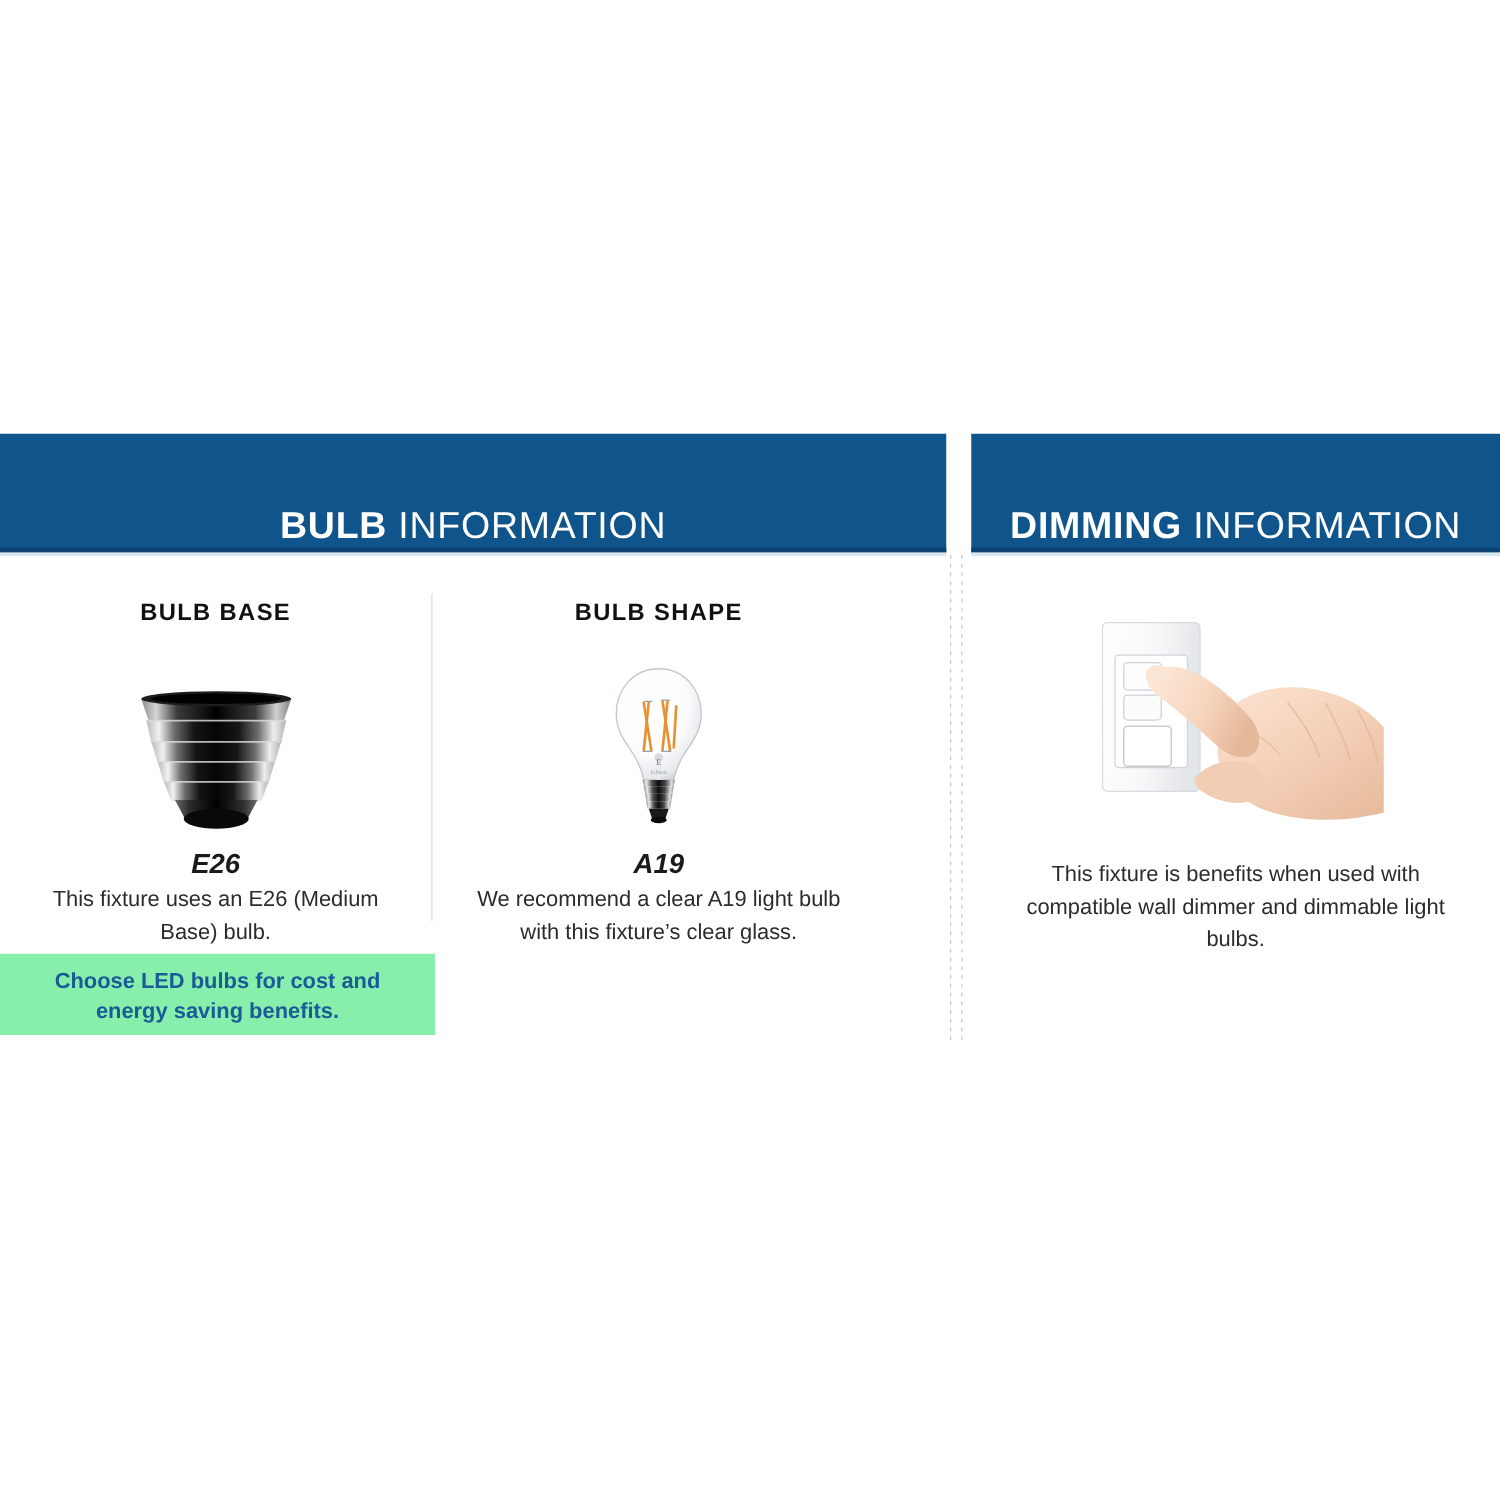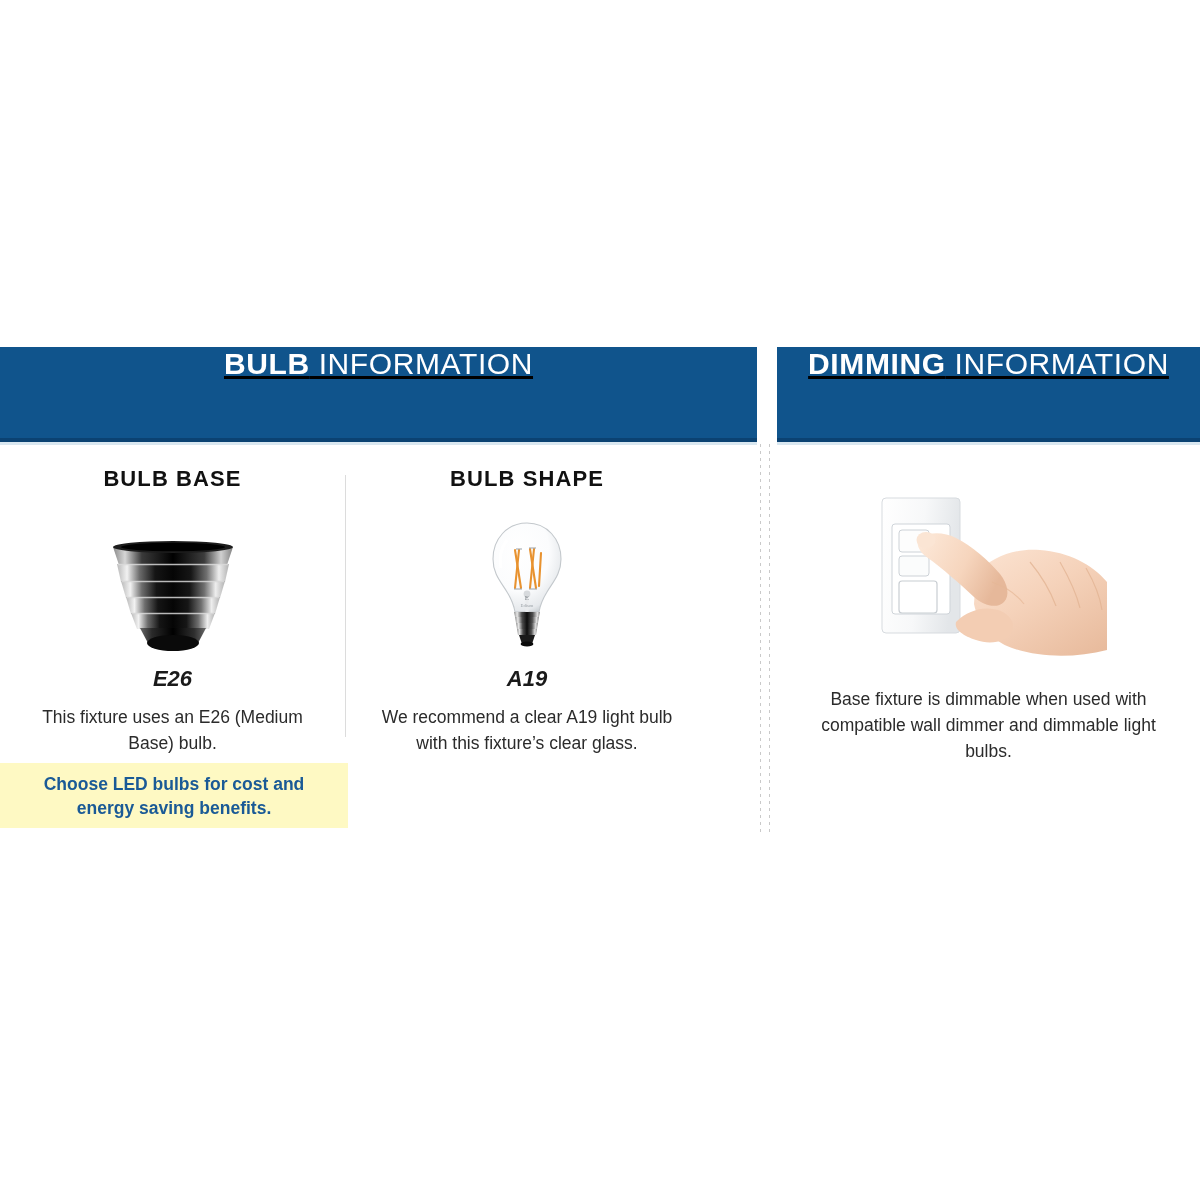--- a/index.html
+++ b/index.html
@@ -24,24 +24,23 @@
   }
 
   
   .hdr {
     position: absolute;
     top: 347px;
     height: 95px;
     background: #10548C;
     box-sizing: border-box;
     display: flex;
-    align-items: flex-start;
+    align-items: flex-end;
     justify-content: center;
     border-bottom: 4px solid #0B4272;
-    text-decoration: underline;
   }
   .hdr-bulb   { left: 0px;   width: 757px; }
   .hdr-dim    { left: 777px; width: 423px; }
 
   .hdr-title {
     color: #ffffff;
     font-size: 30px;
     letter-spacing: 0.6px;
     white-space: nowrap;
     font-weight: 300;
@@ -81,25 +80,25 @@
   .col-divider {
     position: absolute;
     left: 345px;
     top: 475px;
     width: 1px;
     height: 262px;
     background: #dcdcdc;
   }
 
   .sub-title {
-    font-size: 22px;
+    font-size: 19px;
     font-weight: 700;
     color: #111111;
     letter-spacing: 1.1px;
-    margin: 0;
+    margin: 12px;
     line-height: 22px;
   }
 
   .art {
     height: 150px;
     display: flex;
     align-items: flex-end;
     justify-content: center;
     margin-top: 12px;
   }
@@ -110,33 +109,33 @@
     color: #1a1a1a;
     margin-top: 14px;
     line-height: 26px;
     font-style: italic;
   }
 
   .desc {
     font-size: 17.5px;
     color: #2b2b2b;
     line-height: 26px;
-    margin-top: 12px;
+    margin-top: 2px;
     padding: 0 22px;
   }
   .desc-dim { padding: 0 44px; margin-top: 14px; }
 
   
   .led-box {
     position: absolute;
     left: 0px;
     top: 763px;
     width: 348px;
     height: 65px;
-    background: #fef9c3;
+    background: #86efac;
     display: flex;
     align-items: center;
     justify-content: flex-start;
     text-align: center;
   }
   .led-box-text {
     color: #1A5A96;
     font-weight: 700;
     font-size: 17.5px;
     line-height: 24px;
@@ -363,16 +362,16 @@
               <path d="M166,80 C176,92 186,108 192,124"></path>
               <path d="M196,80 C204,94 212,110 216,126"></path>
               <path d="M222,86 C230,100 236,114 238,128"></path>
             </g>
             <path d="M128,100 C140,104 152,112 160,122" stroke="#e5b795" stroke-width="1.1" fill="none" opacity="0.7"></path>
           </g>
         </svg>
       </span>
     </div>
 
-    <div class="desc desc-dim">Base fixture is dimmable when used with compatible wall dimmer and dimmable light bulbs.</div>
+    <div class="desc desc-dim">This fixture is benefits when used with compatible wall dimmer and dimmable light bulbs.</div>
   </div>
 
 </div>
 
 </body></html>

